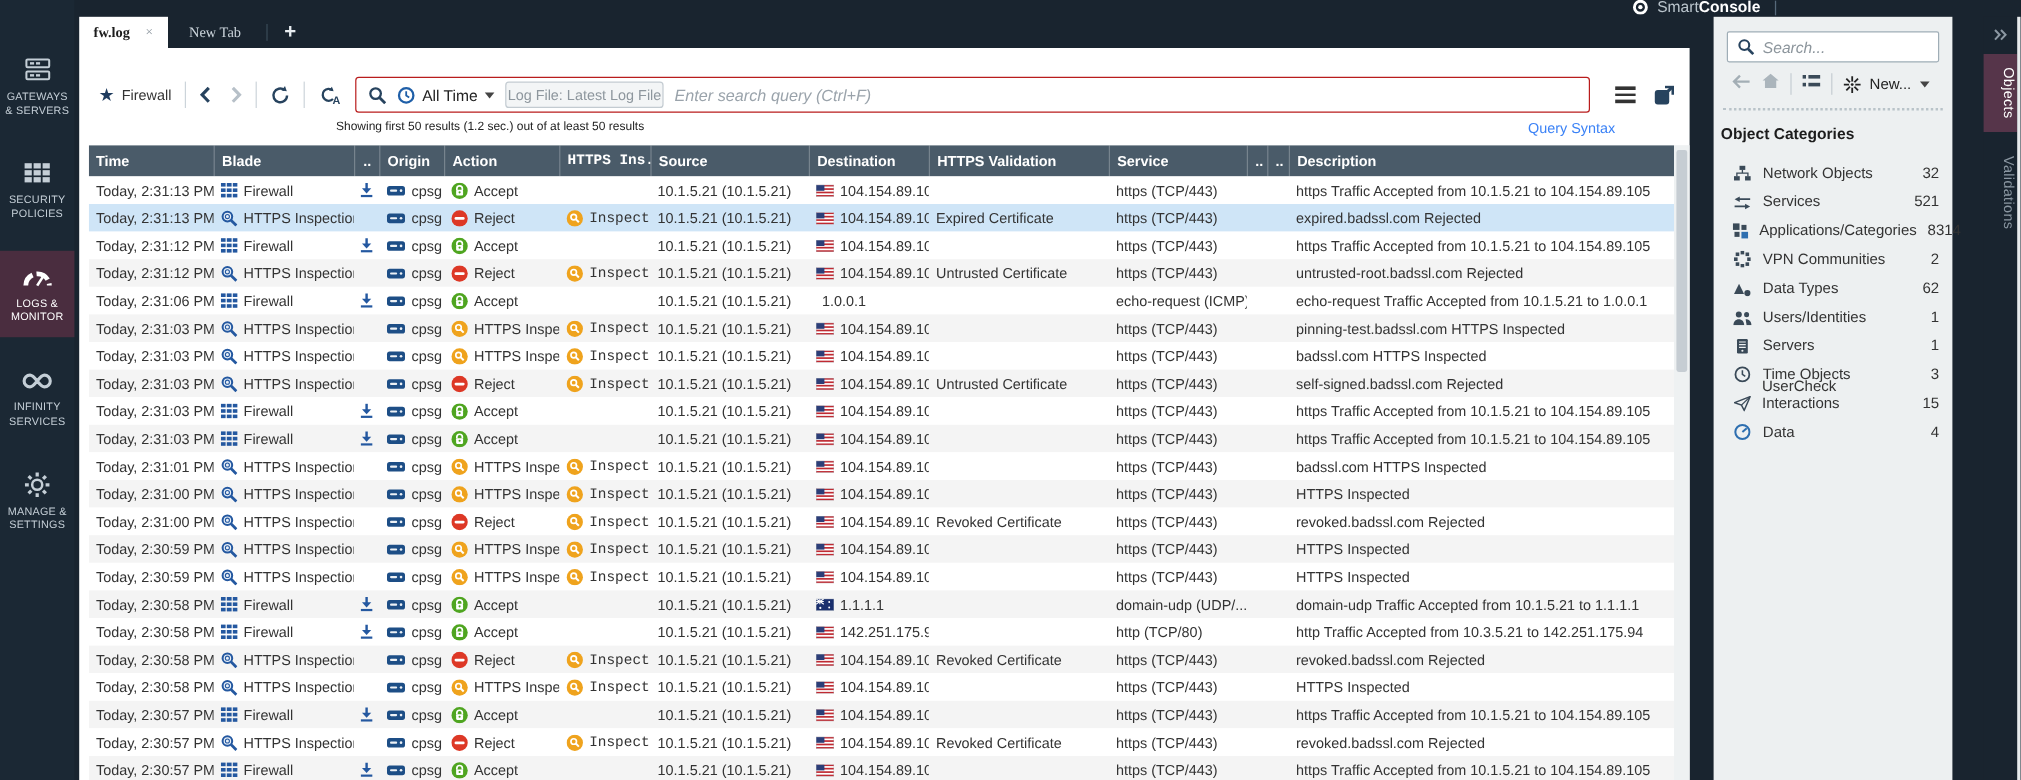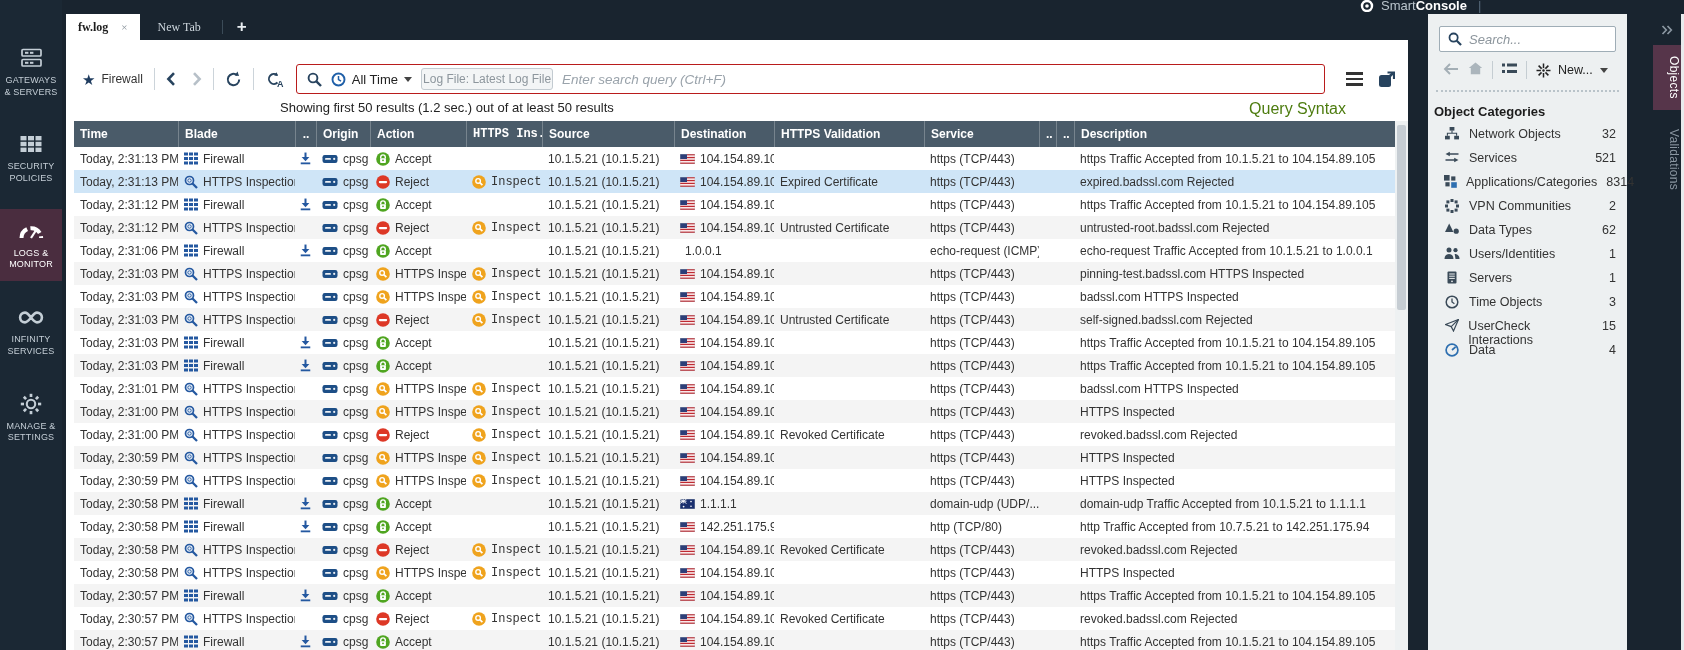--- a/index.html
+++ b/index.html
@@ -41,22 +41,22 @@
   .search-field { flex:1; height:30px; margin:0 14px 0 10px; border:1px solid #b91c1c; border-radius:3px; display:flex; align-items:center; padding:0 10px; gap:9px; background:#fff; }
   .sf-time { display:flex; align-items:center; gap:6px; cursor:pointer; }
   .sf-time .lbl { font-size:13px; color:#222; }
   .caret { width:0; height:0; border-left:4px solid transparent; border-right:4px solid transparent; border-top:5px solid #444; }
   .chip { border:1px solid #c3cbd1; background:#f3f5f6; color:#8d969d; font-size:12px; padding:3px 1px; border-radius:3px; white-space:nowrap; }
   .search-field input { flex:1; border:none; outline:none; font-size:13.5px; font-style:italic; color:#666; font-family:"Liberation Sans",sans-serif; background:transparent; }
   .search-field input::placeholder { color:#9aa3ab; font-style:italic; }
   .menu-icon { display:flex; flex-direction:column; gap:3px; cursor:pointer; margin:0 7px; }
   .menu-icon i { display:block; width:17px; height:2.4px; background:#333; }
   .results-line { position:absolute; top:60px; left:0; right:0; height:20px; }
-  .results-line .summary { position:absolute; left:214px; font-size:13px; color:#222; }
-  .results-line .qsyntax { position:absolute; right:62px; font-size:16px; color:#4d7c0f; cursor:pointer; }
+  .results-line .summary { position:absolute; left:214px; font-size:10px; color:#222; }
+  .results-line .qsyntax { position:absolute; right:62px; font-size:12px; color:#3b82f6; cursor:pointer; }
   
   .grid { position:absolute; left:8px; top:81px; right:13px; bottom:0; overflow:hidden; }
   .ghead { display:flex; height:26px; background:#4a5b69; }
   .hc { display:flex; align-items:center; padding:0 6px; color:#fff; font-size:12px; font-weight:bold; white-space:nowrap; overflow:hidden; border-left:1px solid rgba(255,255,255,.25); cursor:pointer; flex:0 0 auto; }
   .hc:first-child { border-left:none; }
   .rows { display:flex; flex-direction:column; }
   .lrow { display:flex; flex:0 0 23px; align-items:stretch; background:#fff; font-size:12px; color:#333; cursor:pointer; }
   .lrow:nth-child(even) { background:#f4f4f4; }
   .lrow.selected { background:#cfe5f7; }
   .c { display:flex; align-items:center; gap:5px; padding:0 6px; white-space:nowrap; overflow:hidden; flex:0 0 auto; }
@@ -71,21 +71,21 @@
   
   .rpanel { position:absolute; left:1428px; top:14px; width:199px; height:636px; background:#edf0f1; }
   .rp-search { margin:12px 11px 4px; height:26px; background:#fff; border:1px solid #9fadb6; border-radius:2px; display:flex; align-items:center; padding:0 8px; gap:7px; }
   .rp-search input { flex:1; min-width:0; border:none; outline:none; background:transparent; font-size:13px; font-style:italic; color:#666; font-family:"Liberation Sans",sans-serif; }
   .rp-search input::placeholder { color:#8c959c; font-style:italic; }
   .rp-toolbar { display:flex; align-items:center; height:28px; margin:2px 11px 0 15px; gap:9px; }
   .rp-div { width:1px; height:18px; background:#c5cdd2; }
   .rp-new { display:flex; align-items:center; gap:7px; font-size:12.5px; color:#222; cursor:pointer; }
   .rp-dotted { border-top:2px dotted #b9c3c9; margin:6px 8px 0; }
   .rp-head { font-size:13px; font-weight:bold; color:#1c1c1c; margin:12px 6px 8px; }
-  .cat-row { display:flex; align-items:flex-start; height:24px; padding:0 11px 0 16px; gap:9px; font-size:12.5px; color:#333; cursor:pointer; }
+  .cat-row { display:flex; align-items:flex-end; height:24px; padding:0 11px 0 16px; gap:9px; font-size:12.5px; color:#333; cursor:pointer; }
   .cat-row .cnt { margin-left:auto; }
   .cat-row .cic { width:16px; display:flex; justify-content:center; }
   
   .rstrip { position:absolute; left:1653px; top:14px; width:28px; height:636px; background:#19242f; display:flex; flex-direction:column; align-items:center; }
   .collapse { margin:7px 0 6px; }
   .vtab { writing-mode:vertical-rl; font-size:12px; padding:11px 0; width:100%; text-align:center; letter-spacing:.3px; cursor:pointer; }
   .vtab.active { background:#56354a; color:#fff; }
   .vtab.plain { color:#8b97a2; margin-top:4px; }
   .right-edge { position:absolute; left:1681px; top:14px; width:3px; height:636px; background:#e8ebed; }
 </style>
@@ -1477,21 +1477,21 @@
                   <rect width="7" height="5" fill="#2c3e78"></rect>
                   <rect width="15" height="10" fill="none" stroke="#b8bec4" stroke-width="0.6"></rect>
                 </svg>
               </span>
               <span>142.251.175.94</span>
             </div>
       <div class="c col-val"></div>
       <div class="c col-service">http (TCP/80)</div>
       <div class="c col-dot1"></div>
       <div class="c col-dot2"></div>
-      <div class="c col-desc">http Traffic Accepted from 10.7.5.21 to 142.251.175.94</div>
+      <div class="c col-desc">http Traffic Accepted from 10.3.5.21 to 142.251.175.94</div>
     </div>
 
     <div class="lrow">
       <div class="c col-time">Today, 2:30:58 PM</div>
       <div class="c col-blade">
               <span class="ic">
                 <svg width="14" height="14" viewBox="0 0 14 14">
                   <circle cx="5.5" cy="5.5" r="4" fill="#e6eef7" stroke="#2458a0" stroke-width="1.7"></circle>
                   <circle cx="5.5" cy="5.5" r="1.7" fill="none" stroke="#2458a0" stroke-width="0.9"></circle>
                   <line x1="8.5" y1="8.5" x2="13" y2="13" stroke="#2458a0" stroke-width="2.3"></line>

